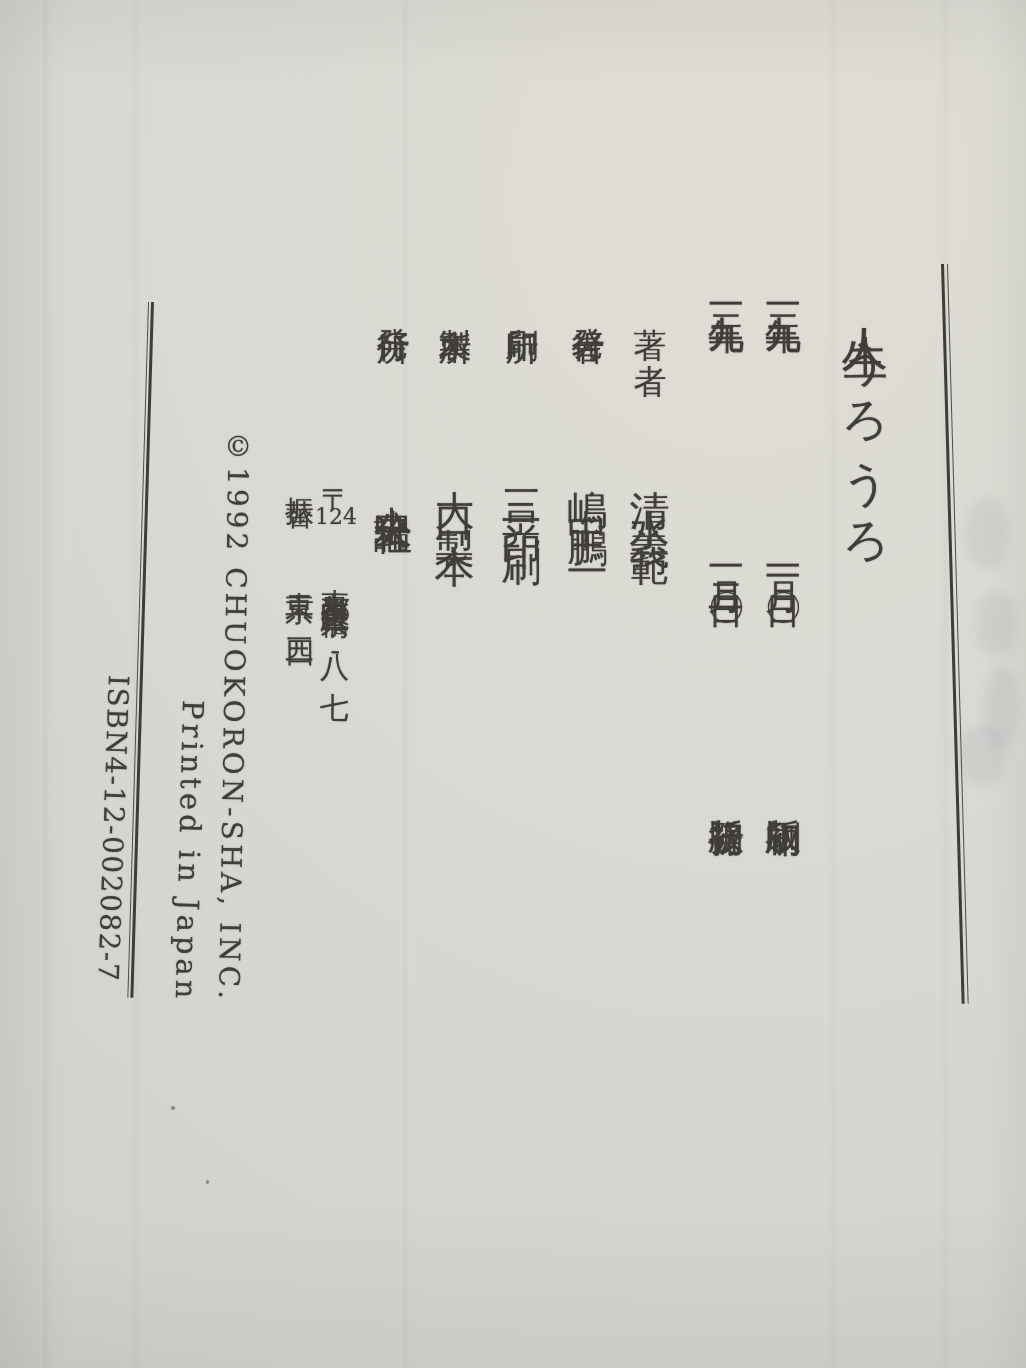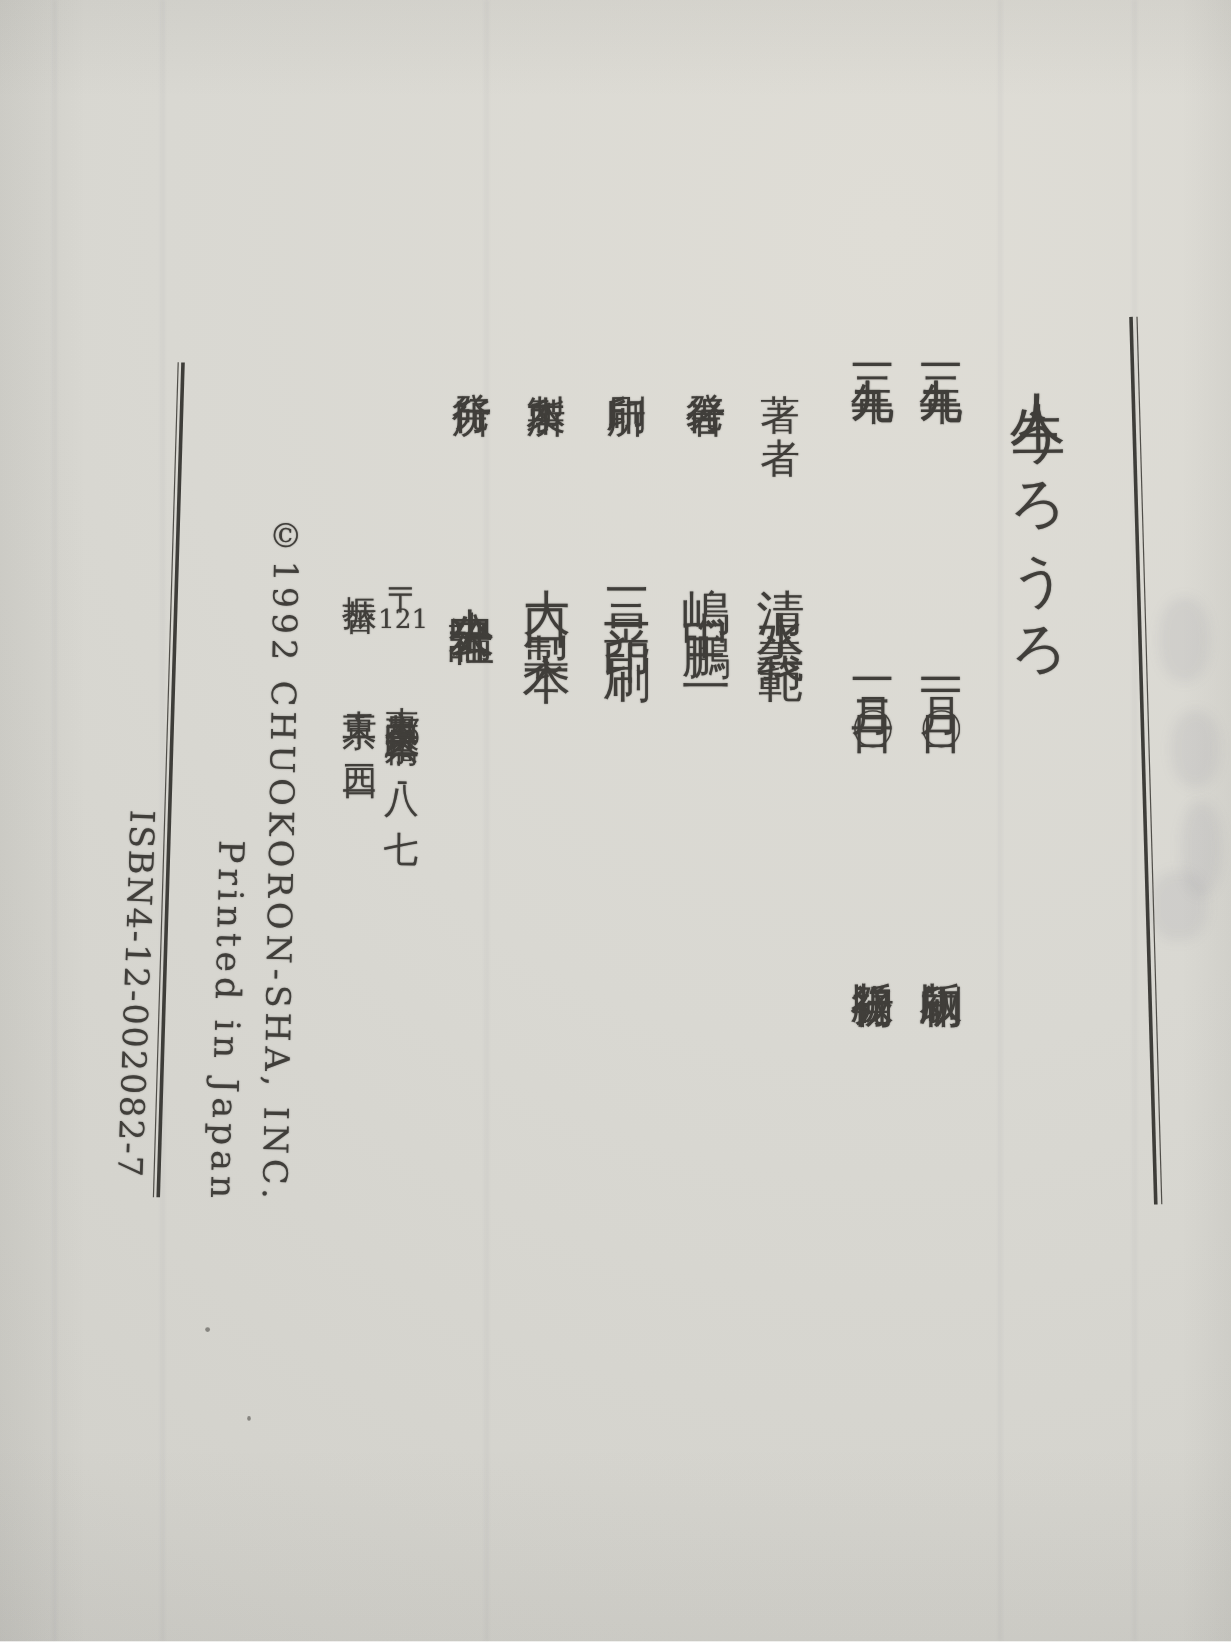--- a/index.html
+++ b/index.html
@@ -81,21 +81,21 @@
   <div class="vcol" style="left:439px;top:302px;font-size:33px;letter-spacing:1.5px;">製本所</div>
   <div class="vcol" style="left:377px;top:302px;font-size:33px;letter-spacing:1.5px;">発行所</div>
 
   <div class="vcol" style="left:630px;top:459px;font-size:40px;letter-spacing:19px;">清水義範</div>
   <div class="vcol" style="left:568px;top:459px;font-size:40px;letter-spacing:19px;">嶋中鵬二</div>
   <div class="vcol" style="left:502px;top:459px;font-size:40px;letter-spacing:19px;">三晃印刷</div>
   <div class="vcol" style="left:435px;top:459px;font-size:40px;letter-spacing:19px;">大口製本</div>
   <div class="vcol" style="left:374px;top:476px;font-size:38px;letter-spacing:2.5px;">中央公論社</div>
 
   <div class="vcol" style="left:321px;top:468px;font-size:30px;">〒</div>
-  <div id="postal-code">121</div>
+  <div id="postal-code">124</div>
   <div class="vcol upright" style="left:321px;top:566px;font-size:29px;letter-spacing:3px;transform:rotate(0.5deg);transform-origin:top center;">東京都中央区京橋二-八-七</div>
 
   <div class="vcol upright" style="left:285px;top:474px;font-size:29px;letter-spacing:3px;">振替</div>
   <div class="vcol upright" style="left:285px;top:569px;font-size:29px;letter-spacing:3px;">東京二-三四</div>
 
   <div class="vcol" style="left:224px;top:430px;font-size:28px;letter-spacing:4px;transform:rotate(1deg);transform-origin:top center;">©1992 CHUOKORON-SHA, INC.</div>
   <div class="vcol" style="left:178px;top:700px;font-size:29px;letter-spacing:4px;transform:rotate(1.4deg);transform-origin:top center;">Printed in Japan</div>
   <div class="vcol" style="left:104px;top:675px;font-size:28px;letter-spacing:1.5px;transform:rotate(2deg);transform-origin:top center;">ISBN4-12-002082-7</div>
 
   <div class="speck" style="left:171px;top:1106px;width:4px;height:4px;"></div>

